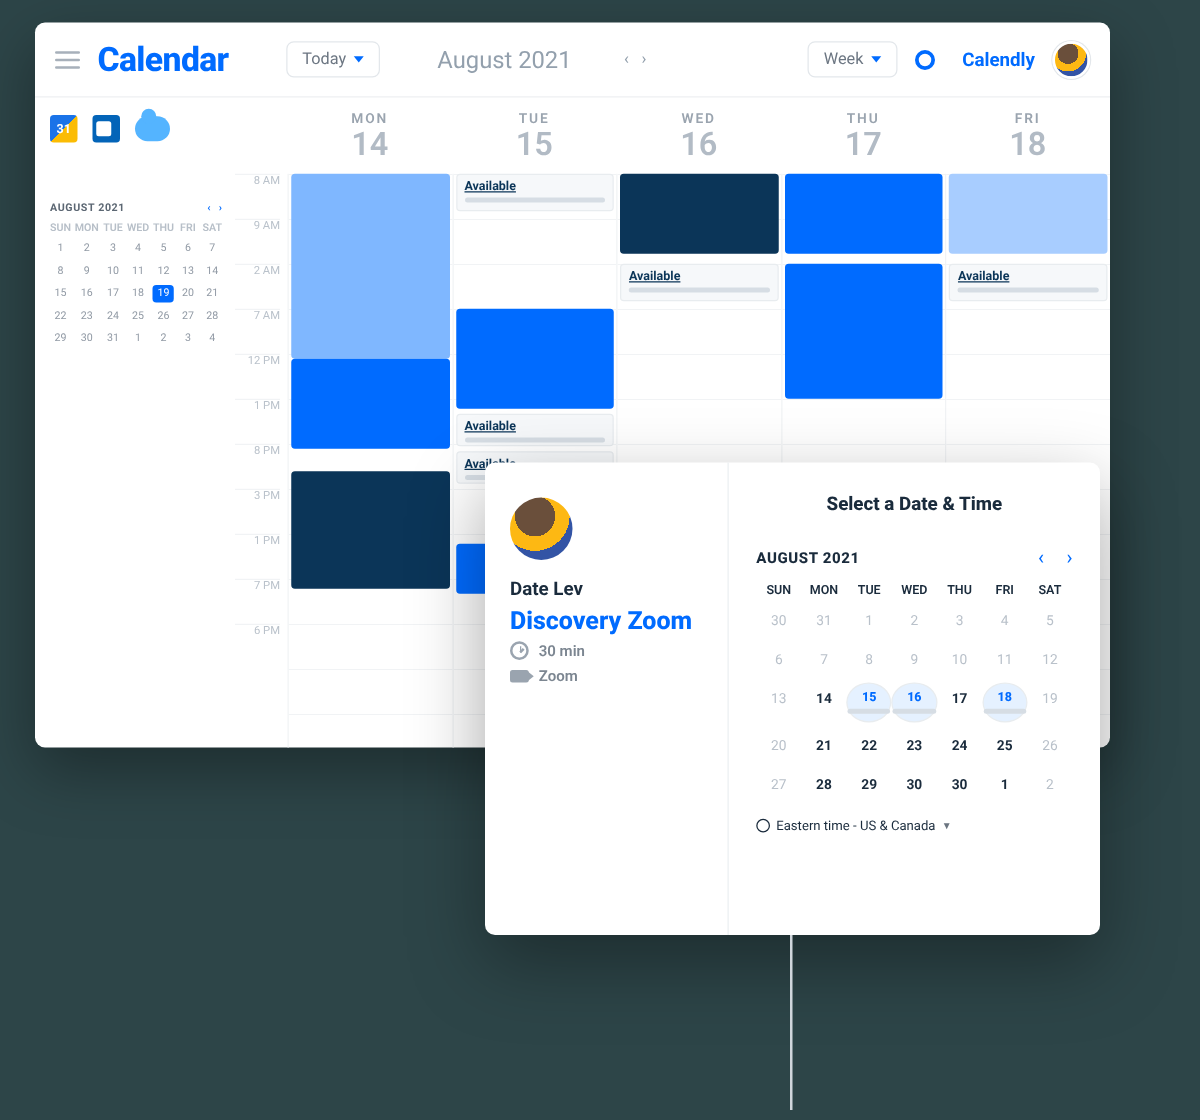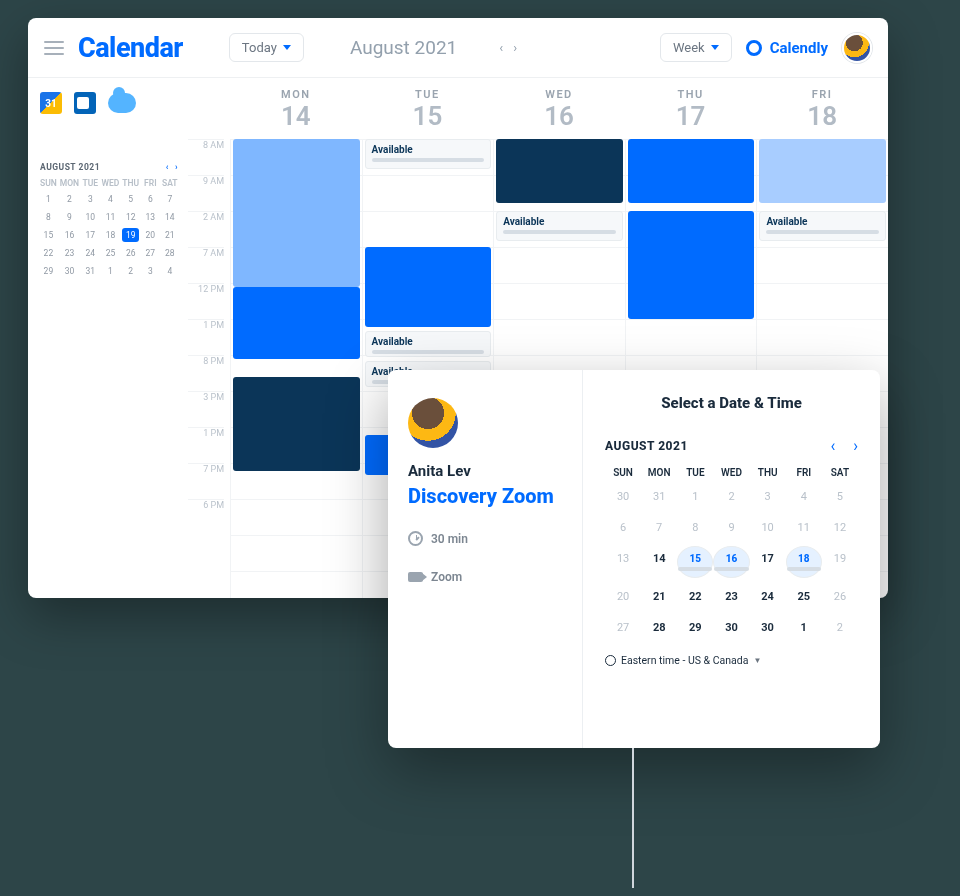--- a/index.html
+++ b/index.html
@@ -38,21 +38,21 @@
 .brand { color:#006bff; font-size:27px; font-weight:800; letter-spacing:-.5px;}
 .pill {
   border:1px solid #e3e7eb; border-radius:6px; padding:6px 12px;
   display:flex; align-items:center; gap:6px; font-size:13px; color:#6c7682;
   cursor:pointer;
 }
 .pill .tri{width:0;height:0;border-left:4px solid transparent;border-right:4px solid transparent;border-top:5px solid #006bff;}
 .period { font-size:19px; color:#93a0ad;}
 .nav-arrows{display:flex;gap:10px;color:#93a0ad;font-size:13px;}
 .sp{flex:1;}
-.calendly-badge{color:#006bff;font-weight:700;font-size:15px;display:flex;align-items:center;gap:8px;}
+.calendly-badge{color:#006bff;font-weight:700;font-size:15px;display:flex;align-items:center;gap:22px;}
 .calendly-badge .dot{width:16px;height:16px;border-radius:50%;border:3px solid #006bff;}
 .avatar{width:30px;height:30px;border-radius:50%;background:radial-gradient(circle at 40% 30%,#6a4f3b 0 35%,#fdb813 35% 60%,#3354a5 60% 100%);border:2px solid #fff;box-shadow:0 0 0 1px #e3e7eb;}
 
 
 .cal-body{display:flex;height:calc(100% - 60px);}
 .left-col{width:160px;padding:14px 10px 0 12px;}
 .int-icons{display:flex;gap:12px;align-items:center;}
 .int-ico{width:22px;height:22px;border-radius:3px;}
 .ico-gcal{background:linear-gradient(135deg,#1a73e8 50%,#fbbc04 50%);color:#fff;font-size:10px;display:flex;align-items:center;justify-content:center;font-weight:700;}
 .ico-outlook{background:#0364b8;position:relative;}
@@ -76,42 +76,42 @@
 .daycol .dow{font-size:11px;letter-spacing:1.5px;color:#9aa4af;font-weight:600;}
 .daycol .dnum{font-size:26px;color:#b2bbc5;font-weight:600;}
 .wk-body{flex:1;display:flex;position:relative;}
 .hours{width:42px;text-align:right;padding-right:6px;}
 .hour{height:36px;font-size:9px;color:#bac2cb;border-top:1px solid #f1f3f5;}
 .grid{flex:1;position:relative;display:flex;}
 .gcol{flex:1;border-left:1px solid #f1f3f5;position:relative;}
 .gcol::before{content:"";position:absolute;inset:0;background:repeating-linear-gradient(to bottom,#f1f3f5 0 1px,transparent 1px 36px);}
 
 
-.ev{position:absolute;left:2px;right:2px;border-radius:3px;}
+.ev{position:absolute;left:2px;right:2px;border-radius:3px;text-decoration:underline;}
 .blue{background:#006bff;}
 .navy{background:#0b3558;}
 .lblue{background:#7fb7ff;}
 .vlblue{background:#a8cdff;}
 .avail{background:#f6f8fa;border:1px solid #e8ecef;padding:4px 6px;font-size:10px;font-weight:700;color:#0b3558;}
 .avail::after{content:"";display:block;height:4px;background:#d6dde4;border-radius:2px;margin-top:3px;}
 
 
 .popup{
   position:absolute;
   top:370px;left:388px;
   width:492px;height:378px;
   background:#fff;border-radius:8px;
   box-shadow:0 22px 60px rgba(0,0,0,.35);
   display:flex;
 }
 .pop-left{width:195px;border-right:1px solid #eceff2;padding:28px 20px;}
 .pop-avatar{width:50px;height:50px;border-radius:50%;background:radial-gradient(circle at 40% 30%,#6a4f3b 0 35%,#fdb813 35% 60%,#3354a5 60% 100%);}
 .host-name{margin-top:14px;font-size:15px;font-weight:700;color:#1a2b3c;}
 .event-name{margin-top:4px;font-size:20px;font-weight:800;color:#006bff;}
-.meta{margin-top:23px;display:flex;align-items:center;gap:8px;font-size:12px;font-weight:600;color:#7c8691;}
+.meta{margin-top:5px;display:flex;align-items:center;gap:8px;font-size:12px;font-weight:600;color:#7c8691;}
 .meta .ico{width:15px;height:15px;display:flex;align-items:center;justify-content:center;}
 .ico-clock{border:2px solid #9aa4af;border-radius:50%;position:relative;}
 .ico-clock::after{content:"";position:absolute;left:50%;top:50%;width:4px;height:1.6px;background:#9aa4af;transform-origin:left;transform:rotate(-45deg);}
 .ico-clock::before{content:"";position:absolute;left:50%;top:20%;width:1.6px;height:5px;background:#9aa4af;}
 .ico-cam{width:15px;height:10px;background:#9aa4af;border-radius:2px;position:relative;}
 .ico-cam::after{content:"";position:absolute;right:-4px;top:1px;width:0;height:0;border-top:4px solid transparent;border-bottom:4px solid transparent;border-left:5px solid #9aa4af;}
 
 .pop-right{flex:1;padding:24px 22px 14px;}
 .pr-title{font-size:15px;font-weight:800;color:#1a2b3c;text-align:center;}
 .pr-sub{display:flex;align-items:center;justify-content:space-between;margin-top:24px;}
@@ -301,21 +301,21 @@
           </div>
         </div>
       </div>
     </div>
   </div>
 </div>
 
 <div class="popup">
   <div class="pop-left">
     <div class="pop-avatar"></div>
-    <div class="host-name">Anita Lev</div>
+    <div class="host-name">Date Lev</div>
     <div class="event-name">Discovery Zoom</div>
     <div class="meta">
       <span class="ico ico-clock"></span>
       <span>30 min</span>
     </div>
     <div class="meta">
       <span class="ico">
           <span class="ico-cam"></span>
         </span>
       <span>Zoom</span>

